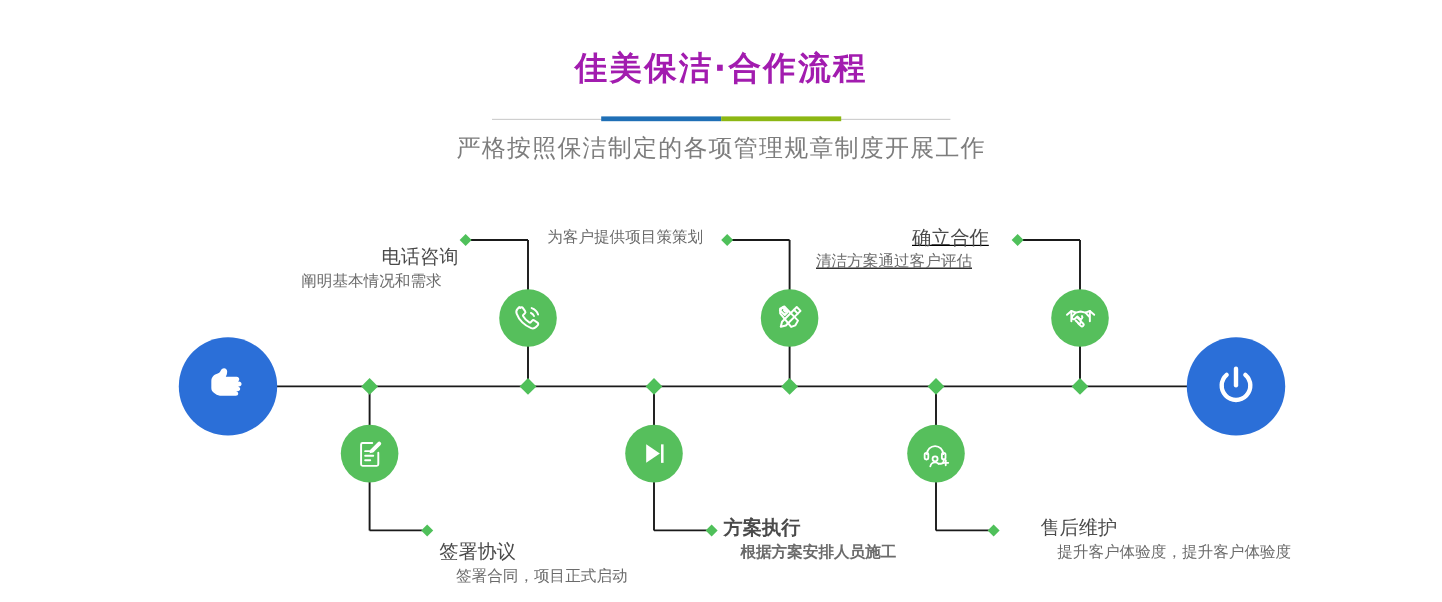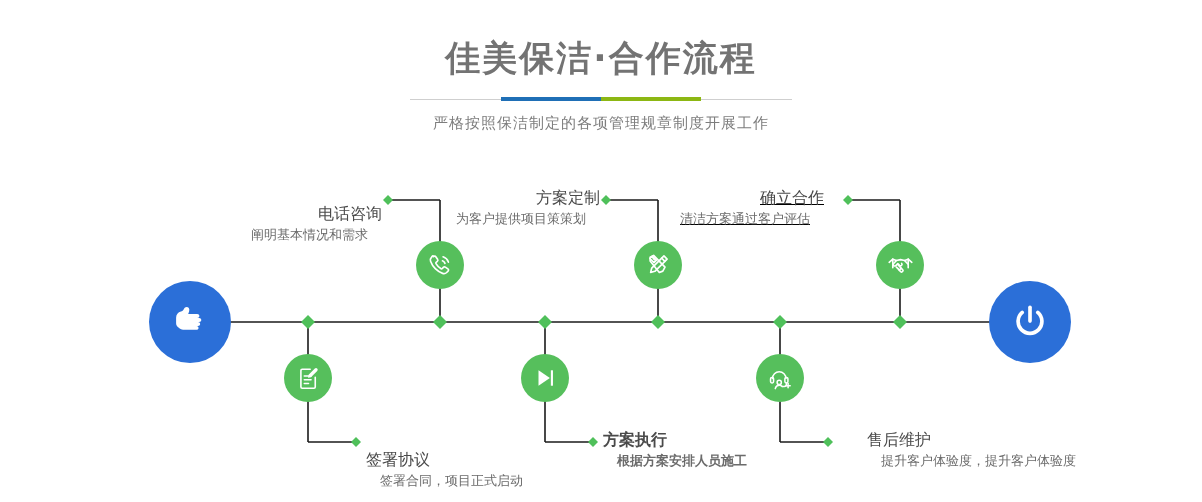--- a/index.html
+++ b/index.html
@@ -8,38 +8,38 @@
     background:#ffffff;
     font-family:"DejaVu Sans","Liberation Sans",sans-serif;
     overflow:hidden;
   }
   #root{position:relative;width:1202px;height:502px;}
 
   
   .header{position:absolute;left:0;top:0;width:1202px;text-align:center;}
   .title{
     margin:0;padding-top:37px;
-    font-size:35px;line-height:42px;font-weight:600;
-    color:#737373;letter-spacing:2px;
+    font-size:27px;line-height:42px;font-weight:600;
+    color:#a21caf;letter-spacing:2px;
   }
   .divider{
     position:relative;width:382px;height:4px;margin:18px auto 0 auto;
   }
   .divider .hair{
     position:absolute;left:0;top:1.5px;width:382px;height:1px;background:#cfcfcf;
   }
   .divider .seg-blue{
     position:absolute;left:91px;top:0;width:100px;height:4px;background:#1f6fb6;
   }
   .divider .seg-green{
     position:absolute;left:191px;top:0;width:100px;height:4px;background:#8cb713;
   }
   .subtitle{
     margin:0;padding-top:12px;
-    font-size:15px;line-height:20px;color:#7d7d7d;letter-spacing:1px;
+    font-size:20px;line-height:20px;color:#7d7d7d;letter-spacing:1px;
   }
 
   
   .diagram{position:absolute;left:0;top:0;width:1202px;height:502px;}
   svg.lines{position:absolute;left:0;top:0;width:1202px;height:502px;}
 
   .endcap{
     position:absolute;width:82px;height:82px;border-radius:50%;
     background:#2b6fd8;display:flex;align-items:center;justify-content:center;
   }
@@ -208,21 +208,20 @@
         </svg>
       </span>
     </div>
 
     <div class="lbl top" style="left:82px;top:204px;width:300px;">
       <div class="t">电话咨询</div>
       <div class="d">阐明基本情况和需求</div>
     </div>
 
     <div class="lbl top" style="left:300px;top:188px;width:300px;">
-      <div class="t">方案定制</div>
       <div class="d">为客户提供项目策策划</div>
     </div>
 
     <div class="lbl top" style="left:524px;top:188px;width:300px;text-decoration:underline;">
       <div class="t">确立合作</div>
       <div class="d">清洁方案通过客户评估</div>
     </div>
 
     <div class="lbl bottom" style="left:366px;top:430px;width:320px;margin-top:20px;">
       <div class="t">签署协议</div>

